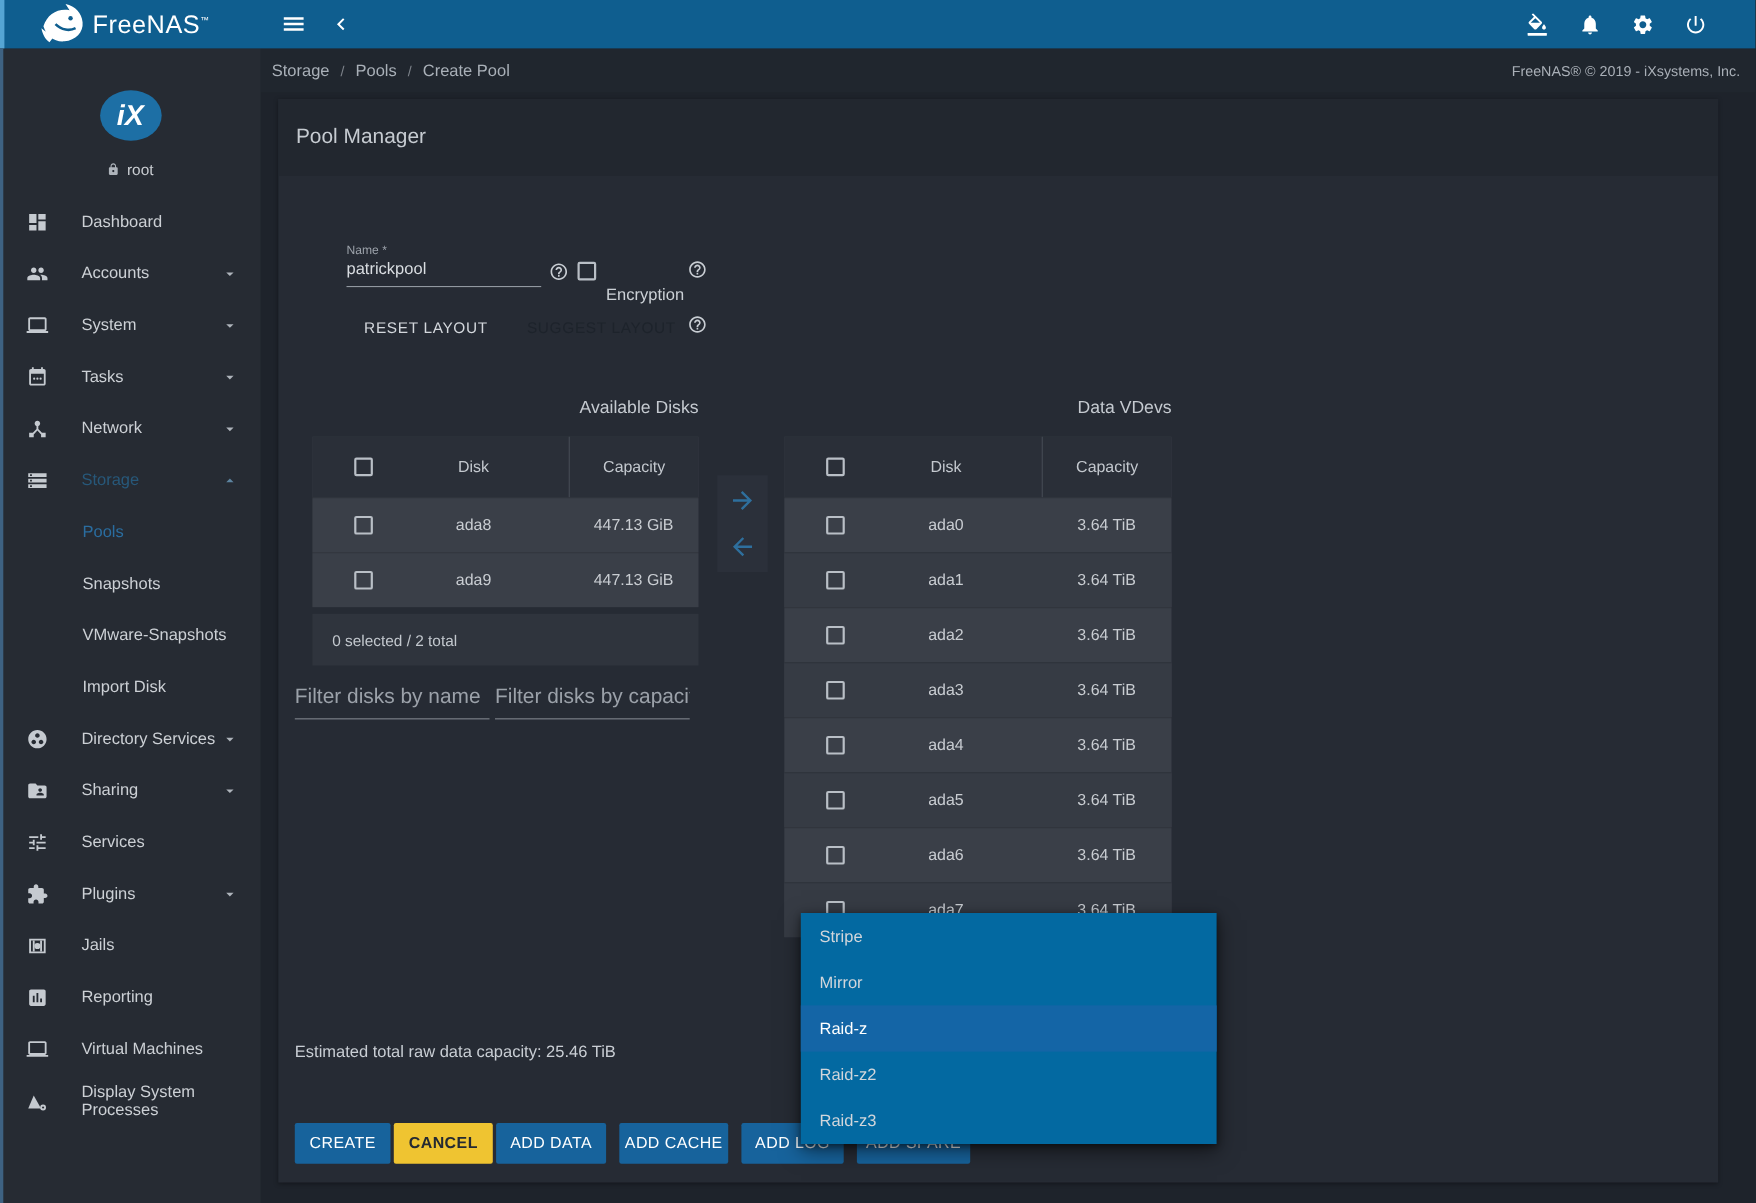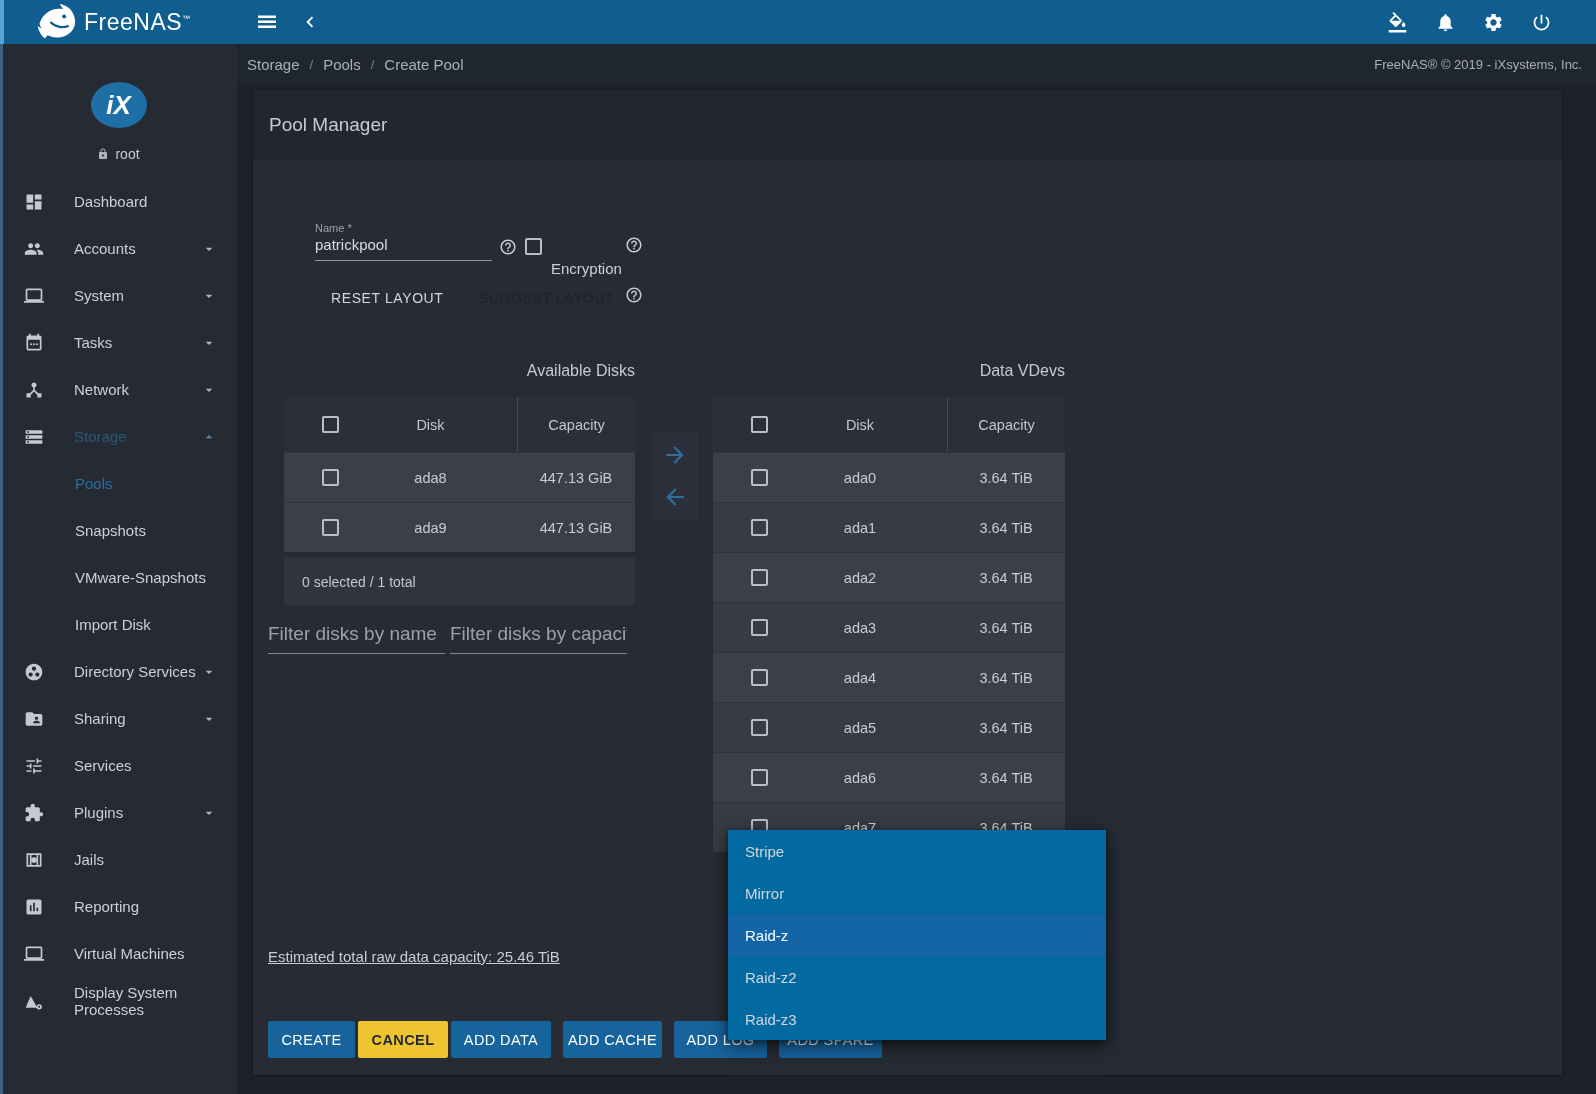--- a/index.html
+++ b/index.html
@@ -457,21 +457,21 @@
         <span class="c-cap">447.13 GiB</span>
       </div>
       <div class="trow">
         <span class="c-check">
             <span class="cbx"></span>
           </span>
         <span class="c-disk">ada9</span>
         <span class="c-cap">447.13 GiB</span>
       </div>
     </div>
-    <div class="abs tbl-footer" style="left:31px; top:468px; width:351px;">0 selected / 1 total</div>
+    <div class="abs tbl-footer" style="left:31px; top:468px; width:351px;">0 selected / 2 total</div>
 
     <div class="abs arrows-panel" style="left:399px; top:342px;">
       <span class="arrow-btn">
         <svg width="26" height="26" viewBox="0 0 24 24" fill="currentColor">
             <path d="M12 4l-1.41 1.41L16.17 11H4v2h12.17l-5.58 5.59L12 20l8-8z"></path>
           </svg>
       </span>
       <span class="arrow-btn">
         <svg width="26" height="26" viewBox="0 0 24 24" fill="currentColor">
             <path d="M20 11H7.83l5.59-5.59L12 4l-8 8 8 8 1.41-1.41L7.83 13H20v-2z"></path>
@@ -542,21 +542,21 @@
             <span class="cbx"></span>
           </span>
         <span class="c-disk">ada7</span>
         <span class="c-cap">3.64 TiB</span>
       </div>
     </div>
 
     <input class="abs filter-input" style="left: 15px; top: 531px;" placeholder="Filter disks by name">
     <input class="abs filter-input" style="left: 197px; top: 531px;" placeholder="Filter disks by capacity">
 
-    <div class="abs estimate" style="left:15px; top:858px;text-decoration:underline;">Estimated total raw data capacity: 25.46 TiB</div>
+    <div class="abs estimate" style="left:15px; top:858px;">Estimated total raw data capacity: 25.46 TiB</div>
 
     <button class="btn" style="left:15px; width:87px;">CREATE</button>
     <button class="btn yellow" style="left:105px; width:90px;">CANCEL</button>
     <button class="btn" style="left:198px; width:100px;">ADD DATA</button>
     <button class="btn" style="left:310px; width:99px;">ADD CACHE</button>
     <button class="btn" style="left:421px; width:93px;">ADD LOG</button>
     <button class="btn" style="left:526px; width:103px;">ADD SPARE</button>
 
     <div class="dropdown">
       <div class="dd-opt">Stripe</div>

